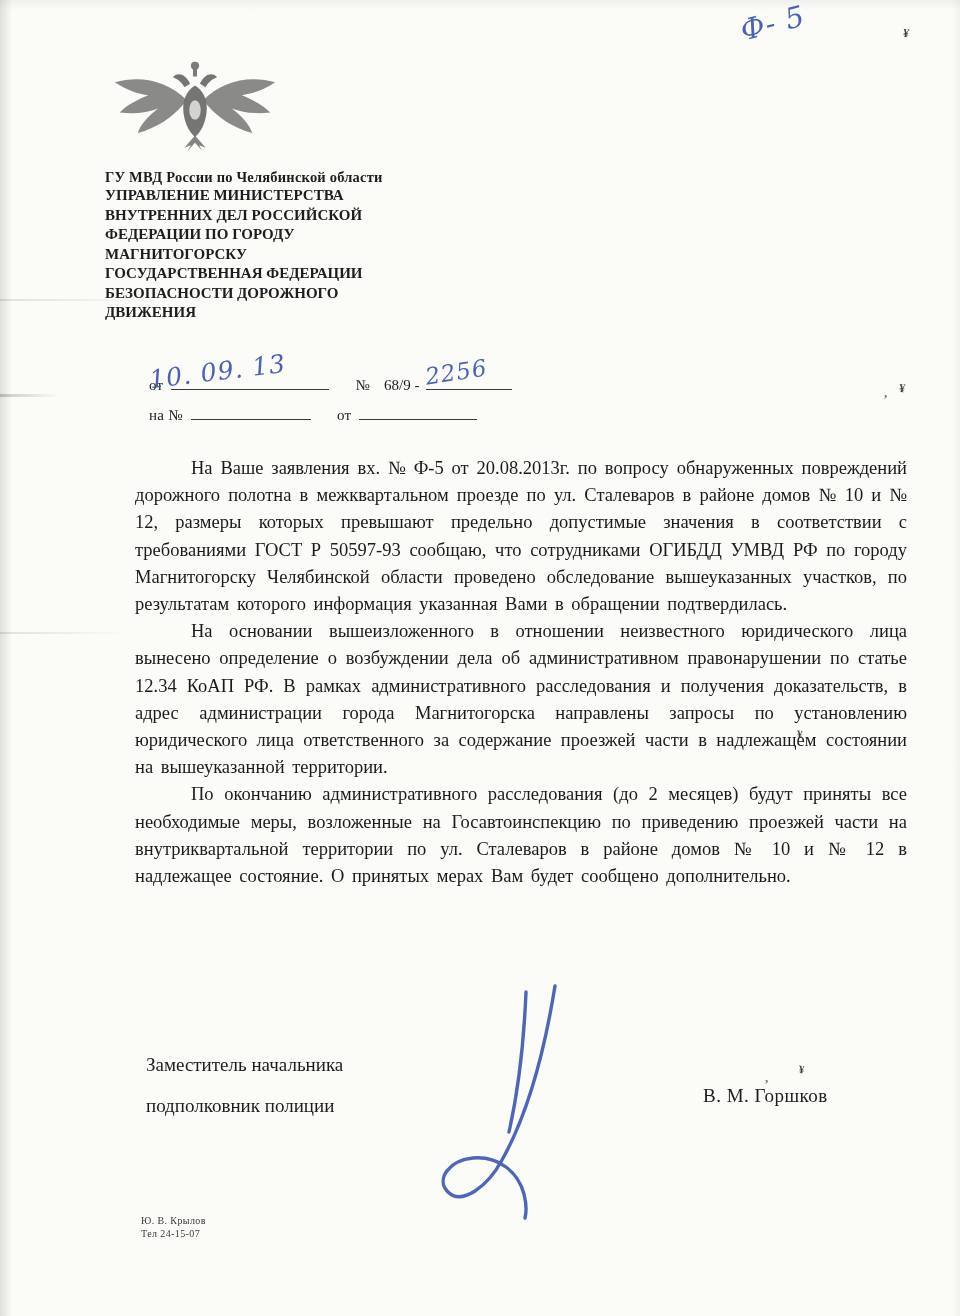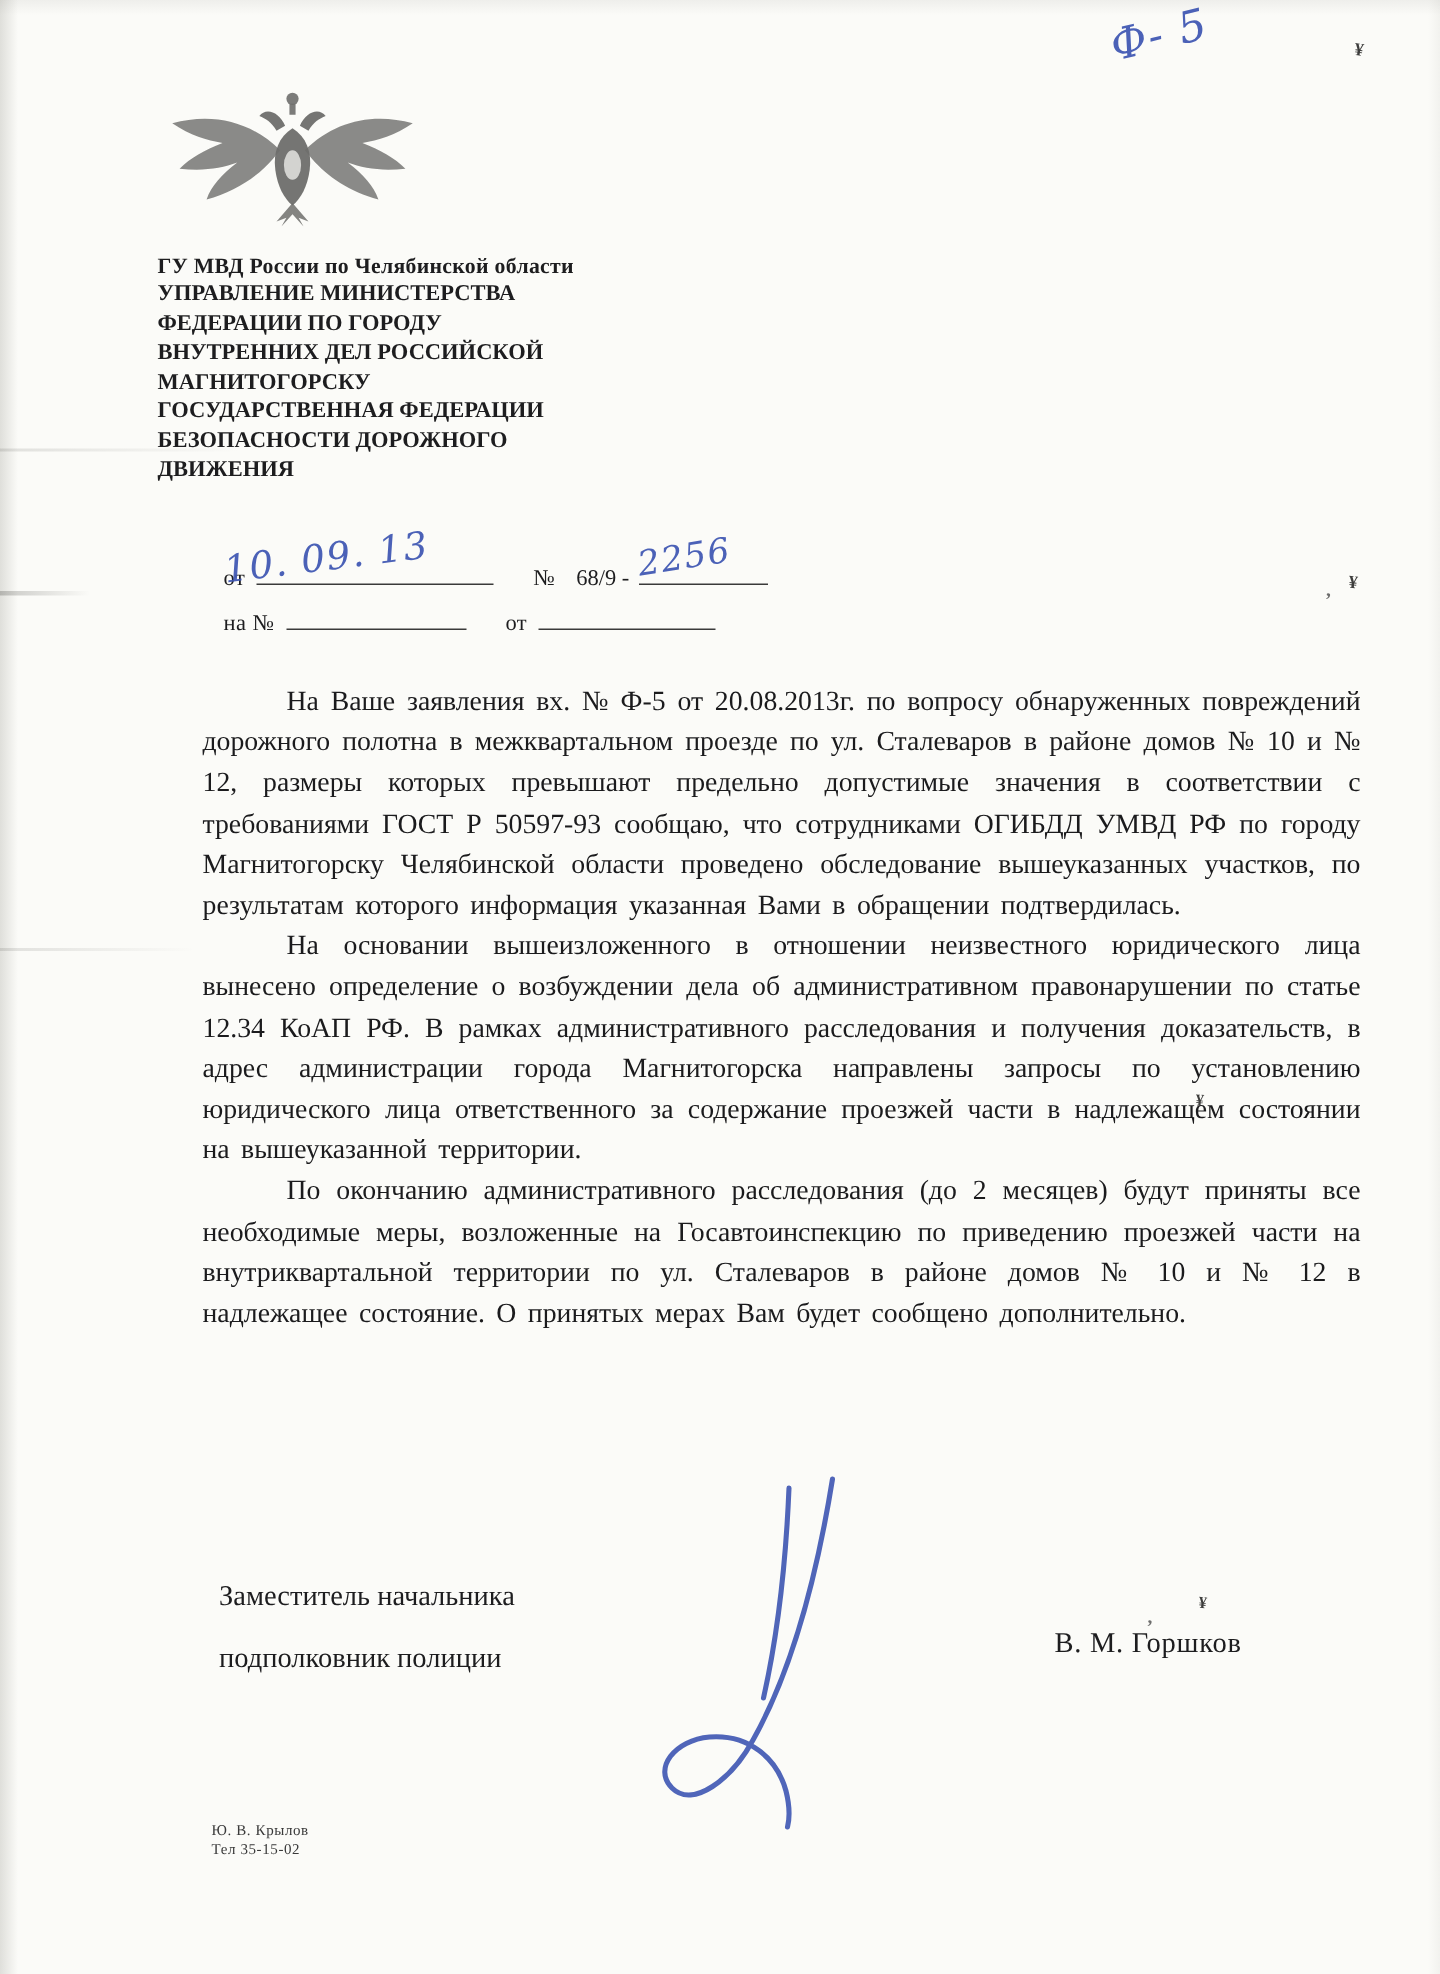--- a/index.html
+++ b/index.html
@@ -113,22 +113,22 @@
           <path d="M110 36 C121 43 126 55 124 70 C122 84 117 93 110 99 C103 93 98 84 96 70 C94 55 99 43 110 36 Z" opacity=".95"></path>
           <ellipse cx="110" cy="66" rx="7" ry="12" fill="#fbfbf8" opacity=".7"></ellipse>
 
           <path d="M110 97 L97 112 L105 109 L101 116 L110 106 L119 116 L115 109 L123 112 Z" opacity=".85"></path>
         </g>
       </svg>
     </span>
     <div class="org1">ГУ МВД России по Челябинской области</div>
     <div class="orgblock">
       <div>УПРАВЛЕНИЕ МИНИСТЕРСТВА</div>
+      <div>ВНУТРЕННИХ ДЕЛ РОССИЙСКОЙ</div>
       <div>ФЕДЕРАЦИИ ПО ГОРОДУ</div>
-      <div>ВНУТРЕННИХ ДЕЛ РОССИЙСКОЙ</div>
       <div>МАГНИТОГОРСКУ</div>
       <div>ГОСУДАРСТВЕННАЯ ФЕДЕРАЦИИ</div>
       <div>БЕЗОПАСНОСТИ ДОРОЖНОГО</div>
       <div>ДВИЖЕНИЯ</div>
     </div>
   </div>
 
   <div class="refblock">
     <div class="ref-row">
       <span class="reflabel">от</span><span class="rule w160"></span><span class="reflabel">№</span><span class="refnum">68/9 -</span><span class="rule w86"></span>
@@ -157,15 +157,15 @@
         <path d="M150 6 C140 68 124 132 97 180 C83 206 57 226 43 212 C30 199 45 180 68 178 C94 176 113 192 119 214 C121 222 122 230 120 238"></path>
         <path d="M121 12 C119 60 113 112 104 152"></path>
       </g>
     </svg>
   </span>
 
   <div class="signame">В. М. Горшков</div>
 
   <div class="footer">
     <div>Ю. В. Крылов</div>
-    <div>Тел 35-15-02</div>
+    <div>Тел 24-15-07</div>
   </div>
 </div>
 
 </body></html>

